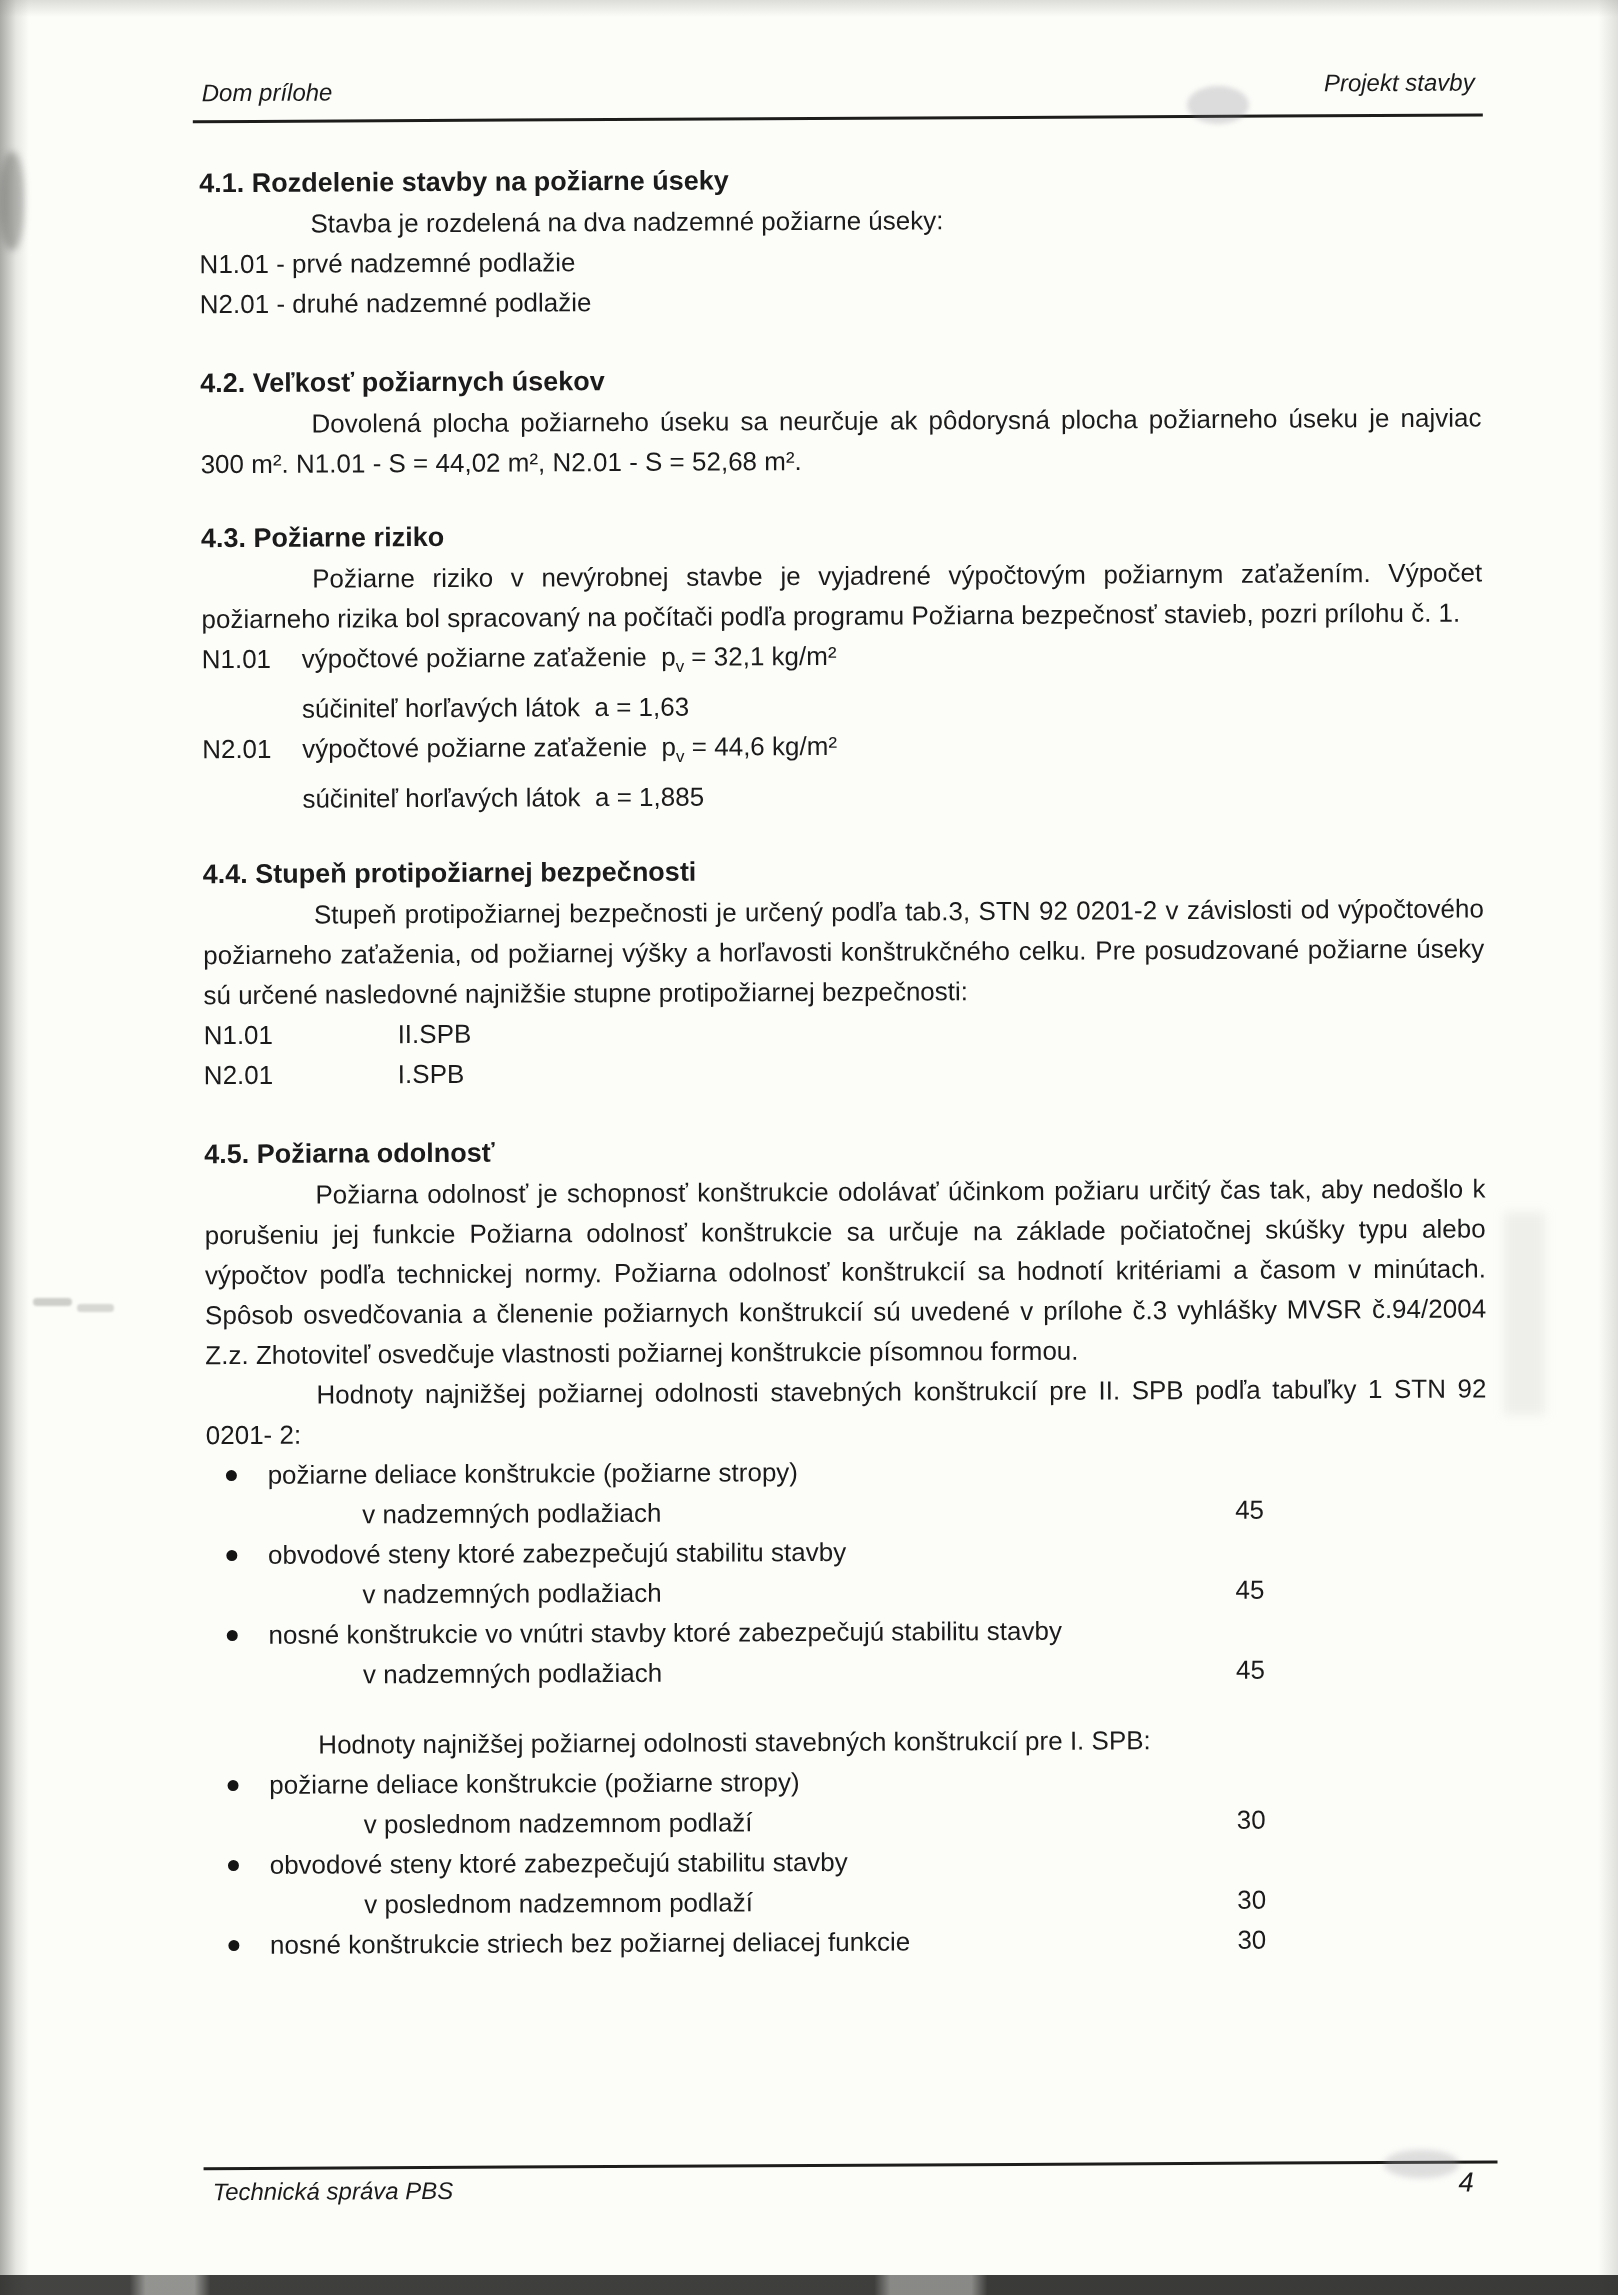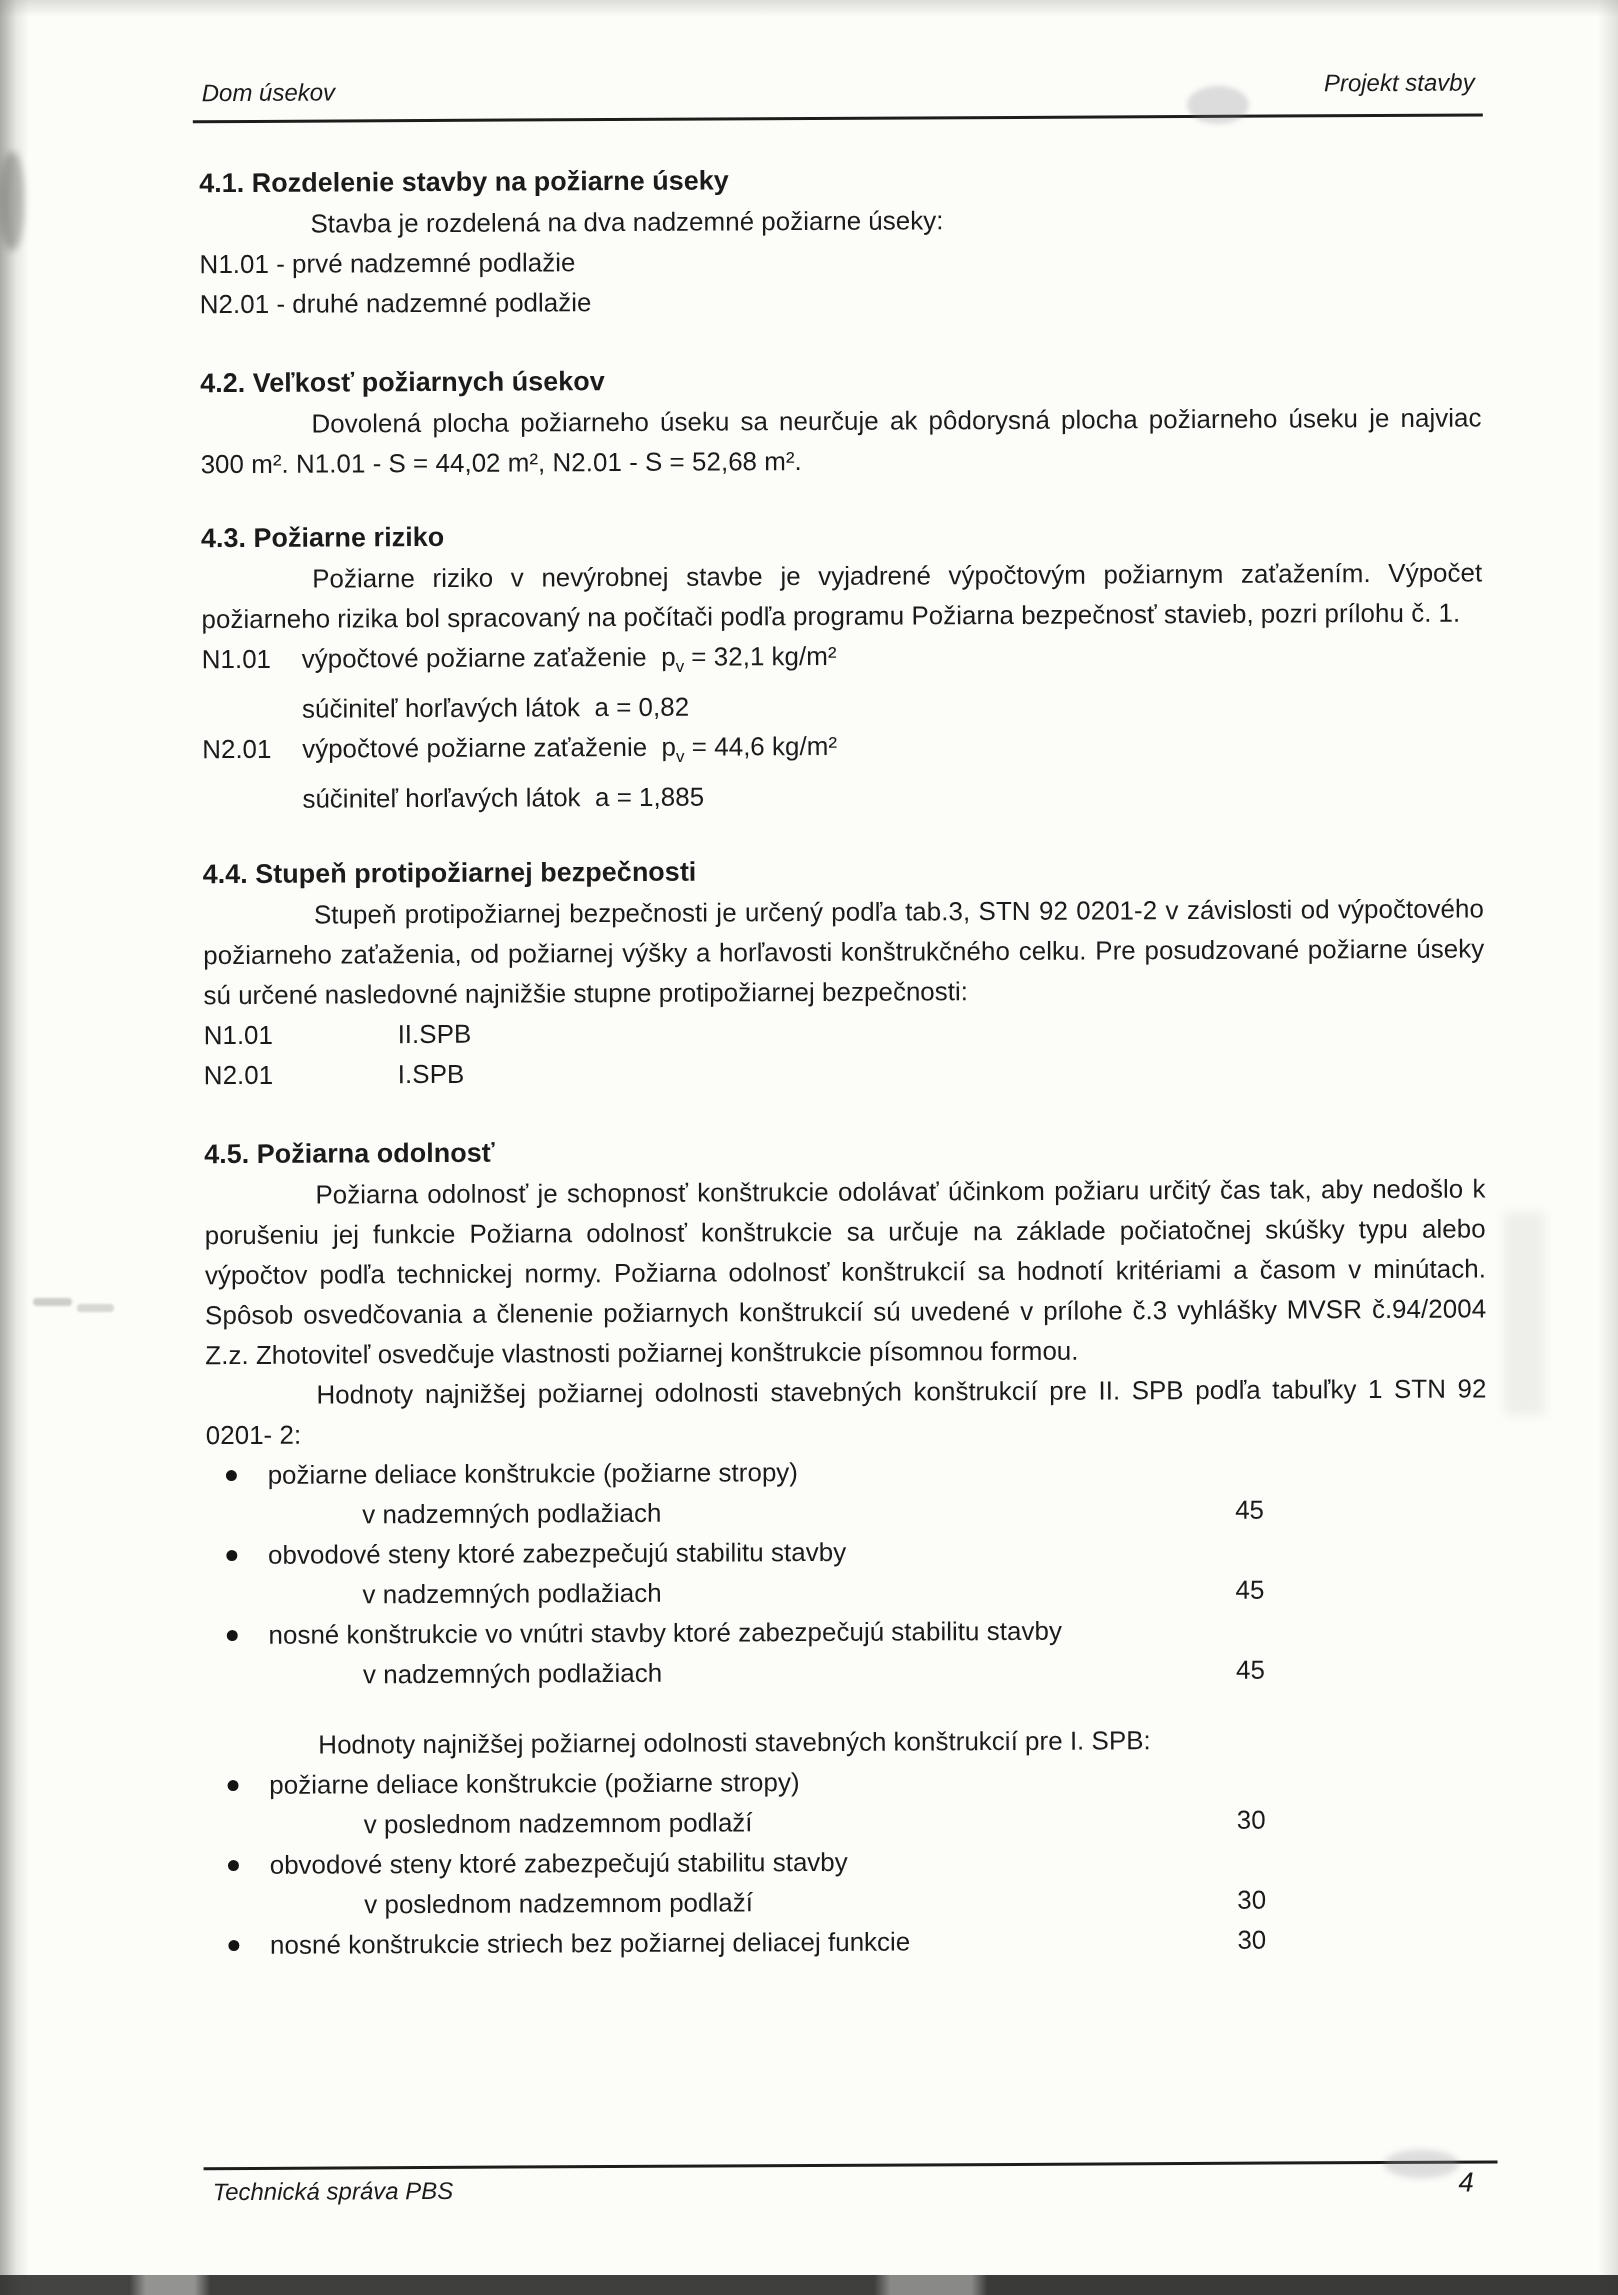--- a/index.html
+++ b/index.html
@@ -70,21 +70,21 @@
   .streak-right{position:absolute;left:1504px;top:1212px;width:41px;height:203px;
     background:rgba(168,168,164,.16);filter:blur(5.2px);}
 </style>
 </head>
 <body>
 
 <div class="page">
 
   <div class="rotated">
 
-    <div class="header-left">Dom úsekov</div>
+    <div class="header-left">Dom prílohe</div>
     <div class="header-right">Projekt stavby</div>
     <div class="header-rule"></div>
 
     <div class="content">
 
       <div class="sec">
         <h2 class="sec-title">4.1. Rozdelenie stavby na požiarne úseky</h2>
         <p class="para">Stavba je rozdelená na dva nadzemné požiarne úseky:</p>
         <p class="line">N1.01 - prvé nadzemné podlažie</p>
         <p class="line">N2.01 - druhé nadzemné podlažie</p>
@@ -96,21 +96,21 @@
       </div>
 
       <div class="sec mt2">
         <h2 class="sec-title">4.3. Požiarne riziko</h2>
         <p class="para">Požiarne riziko v nevýrobnej stavbe je vyjadrené výpočtovým požiarnym zaťažením. Výpočet požiarneho rizika bol spracovaný na počítači podľa programu Požiarna bezpečnosť stavieb, pozri prílohu č. 1.</p>
 
         <div class="load-line">
           <span class="unit">N1.01</span><span>výpočtové požiarne zaťaženie</span><span class="sym"><span>p</span><sub>v</sub> <span>= 32,1 kg/m²</span></span>
         </div>
         <div class="load-sub">
-          <span>súčiniteľ horľavých látok</span><span class="factor">a = 0,82</span>
+          <span>súčiniteľ horľavých látok</span><span class="factor">a = 1,63</span>
         </div>
 
         <div class="load-line">
           <span class="unit">N2.01</span><span>výpočtové požiarne zaťaženie</span><span class="sym"><span>p</span><sub>v</sub> <span>= 44,6 kg/m²</span></span>
         </div>
         <div class="load-sub">
           <span>súčiniteľ horľavých látok</span><span class="factor">a = 1,885</span>
         </div>
       </div>
 

